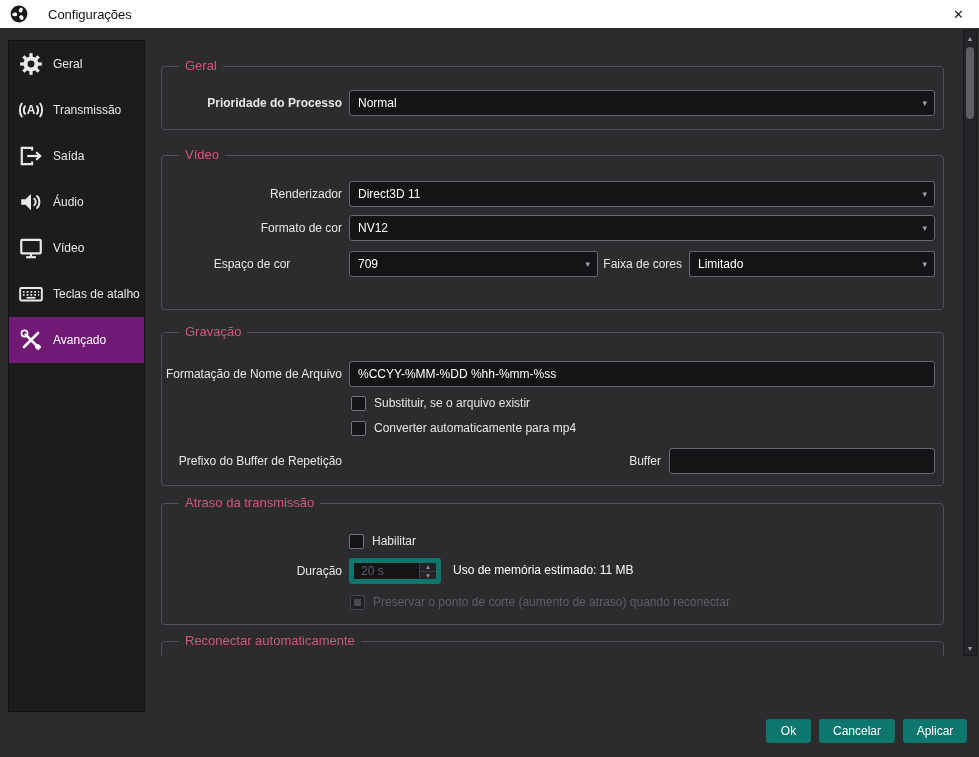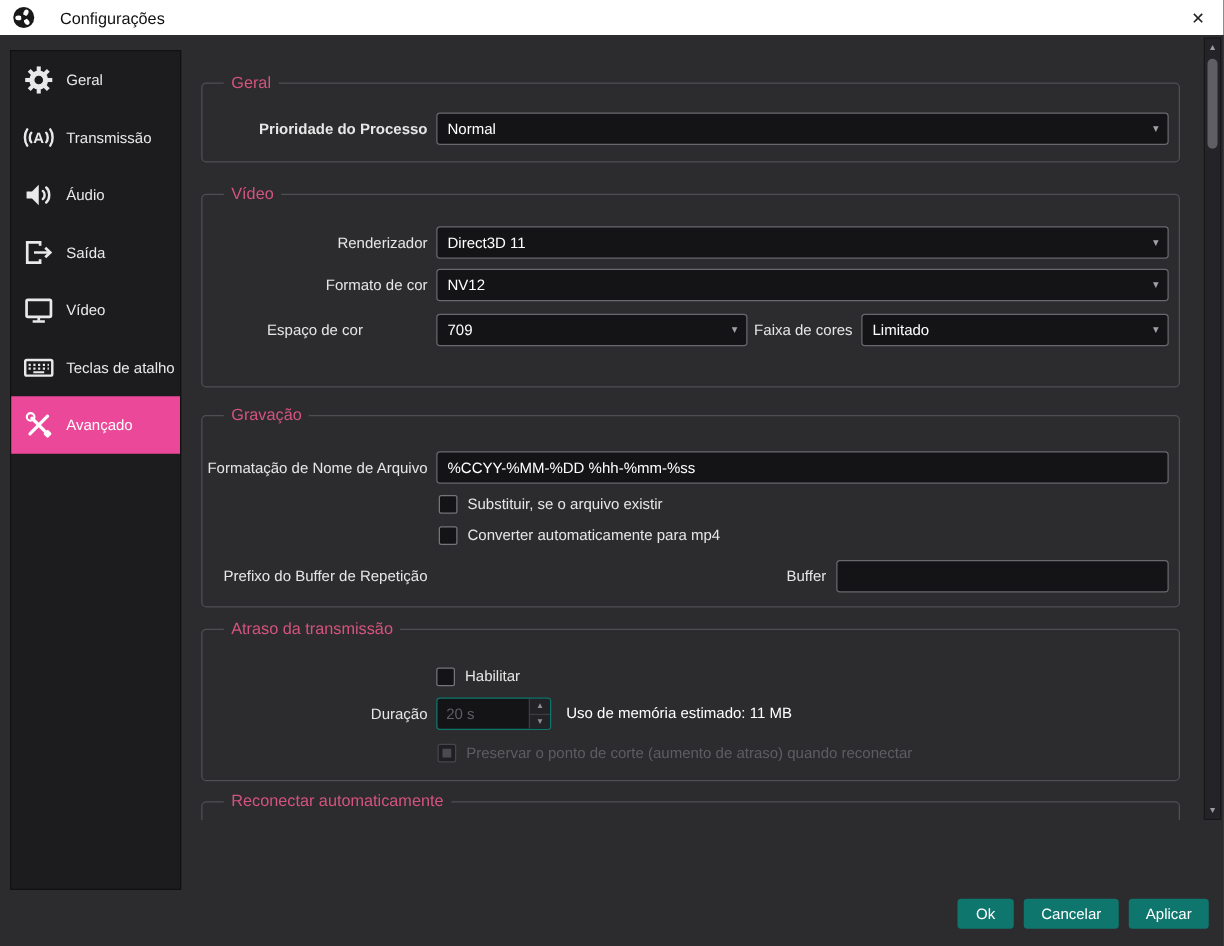--- a/index.html
+++ b/index.html
@@ -10,21 +10,21 @@
   .titlebar { position:absolute; top:0; left:0; width:979px; height:28px; background:#ffffff;
               display:flex; align-items:center; padding:0 10px; }
   .titlebar .title { margin-left:20px; font-size:13px; color:#111; }
   .titlebar .close { margin-left:auto; font-size:13px; color:#222; padding:0 5px; cursor:default; }
 
   
   .sidebar { position:absolute; left:8px; top:40px; width:137px; height:672px;
              background:#1c1c1f; border:1px solid #111114; }
   .sitem { position:relative; height:46px; display:flex; align-items:center;
            padding-left:9px; gap:9px; color:#e9e9e9; font-size:12px; cursor:default; }
-  .sitem.sel { background:#ec4899; color:#ffffff; }
+  .sitem.sel { background:#701a75; color:#ffffff; }
   .sitem svg { flex:0 0 auto; }
 
   
   .content { position:absolute; left:153px; top:30px; width:800px; height:626px; overflow:hidden; }
   .group { position:absolute; left:8px; width:783px; border:1px solid #4e4e54; border-radius:4px; }
   .legend { position:absolute; top:-9px; left:17px; background:#2c2c2e; padding:0 6px;
             font-size:13px; color:#d4547d; white-space:nowrap; }
   .flabel { position:absolute; left:0; width:180px; text-align:right; font-size:12px;
             color:#e6e6e6; line-height:26px; white-space:nowrap; }
   .flabel.wide { left:-8px; width:188px; }
@@ -37,21 +37,21 @@
   .tinput { padding:0 8px; font-family:inherit; outline:none; }
 
   .cbrow { position:absolute; display:flex; align-items:center; gap:8px; height:16px; }
   .cbox { width:15px; height:15px; background:#141417; border:1px solid #74747a;
           border-radius:2px; position:relative; }
   .cblabel { font-size:12px; color:#e6e6e6; white-space:nowrap; }
   .cbrow.disabled .cbox { border-color:#46464c; background:#202024; }
   .cbrow.disabled .cbox .fill { position:absolute; left:3px; top:3px; width:7px; height:7px; background:#4a4a50; }
   .cbrow.disabled .cblabel { color:#5d5d63; }
 
-  .spin { position:absolute; height:26px; display:flex; border:1px solid #0f766e;
+  .spin { position:absolute; height:26px; display:flex; border:5px solid #0f766e;
           border-radius:3px; background:#141417; overflow:hidden; }
   .spin input { flex:1; min-width:0; background:transparent; border:none; color:#5e5e64;
           font-size:12px; padding:0 7px; font-family:inherit; outline:none; }
   .spin-btns { width:17px; display:flex; flex-direction:column; border-left:1px solid #3c3c42; }
   .spin-btn { flex:1; display:flex; align-items:center; justify-content:center;
           color:#8e8e94; font-size:6.5px; background:#232327; }
   .spin-btn + .spin-btn { border-top:1px solid #3c3c42; }
 
   .statictext { position:absolute; font-size:12px; color:#ffffff; line-height:25px; white-space:nowrap; }
 
@@ -112,37 +112,37 @@
           <path d="M3.5 6 C1.2 9 1.2 15 3.5 18"></path>
           <path d="M17.5 8.5 C19 10 19 14 17.5 15.5"></path>
           <path d="M20.5 6 C22.8 9 22.8 15 20.5 18"></path>
         </g>
         <text x="12" y="16" font-size="11" fill="#e9e9e9" text-anchor="middle" font-weight="bold">A</text>
       </svg>
       <span>Transmissão</span>
     </div>
     <div class="sitem">
       <svg width="26" height="26" viewBox="0 0 24 24">
+        <g fill="none" stroke="#e9e9e9" stroke-width="2">
+          <path d="M13 7 V4.5 H3.5 V19.5 H13 V17"></path>
+          <path d="M8.5 12 H20"></path>
+          <path d="M16.8 8.5 L20.5 12 L16.8 15.5"></path>
+        </g>
+      </svg>
+      <span>Saída</span>
+    </div>
+    <div class="sitem">
+      <svg width="26" height="26" viewBox="0 0 24 24">
         <polygon points="3,9.5 7,9.5 12,4.5 12,19.5 7,14.5 3,14.5" fill="#e9e9e9"></polygon>
         <g fill="none" stroke="#e9e9e9" stroke-width="1.8" stroke-linecap="round">
           <path d="M15 9 C16.8 10.5 16.8 13.5 15 15"></path>
           <path d="M17.5 6.5 C20.5 9 20.5 15 17.5 17.5"></path>
         </g>
       </svg>
       <span>Áudio</span>
-    </div>
-    <div class="sitem">
-      <svg width="26" height="26" viewBox="0 0 24 24">
-        <g fill="none" stroke="#e9e9e9" stroke-width="2">
-          <path d="M13 7 V4.5 H3.5 V19.5 H13 V17"></path>
-          <path d="M8.5 12 H20"></path>
-          <path d="M16.8 8.5 L20.5 12 L16.8 15.5"></path>
-        </g>
-      </svg>
-      <span>Saída</span>
     </div>
     <div class="sitem">
       <svg width="26" height="26" viewBox="0 0 24 24">
         <g fill="none" stroke="#e9e9e9" stroke-width="2">
           <rect x="3" y="4.5" width="18" height="12.5" rx="1"></rect>
           <path d="M12 17 v3"></path>
           <path d="M7.5 20.5 h9"></path>
         </g>
       </svg>
       <span>Vídeo</span>

